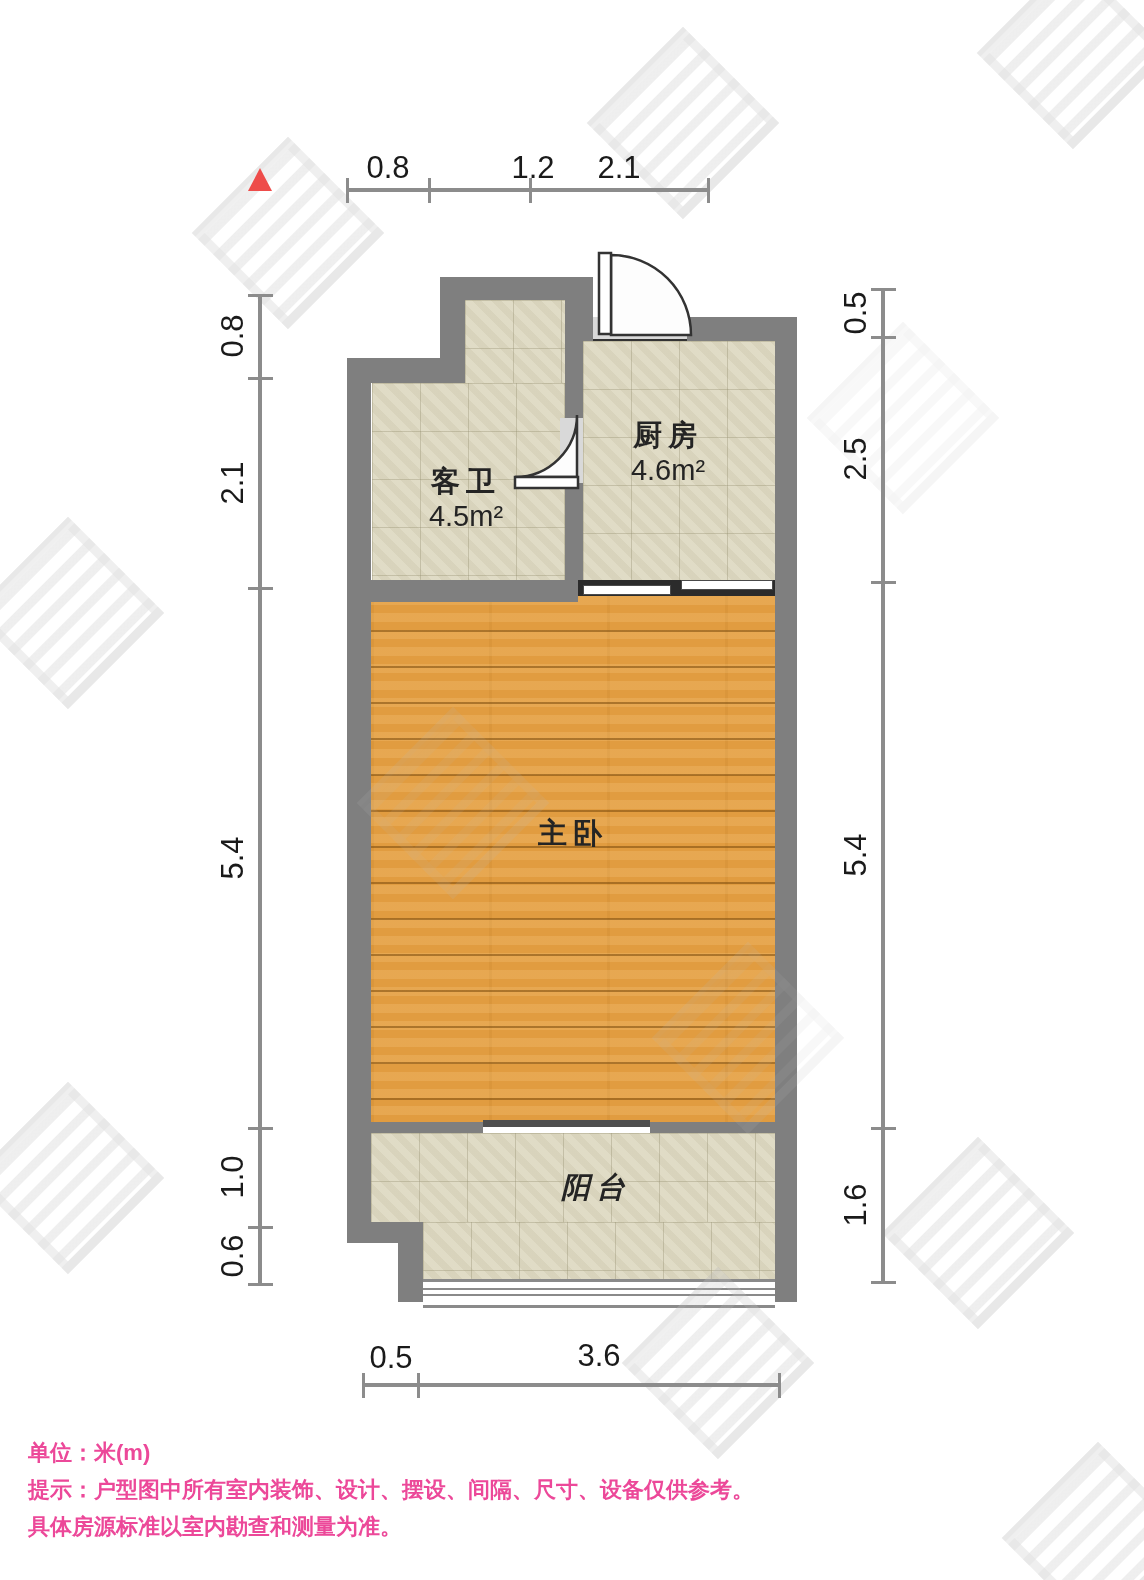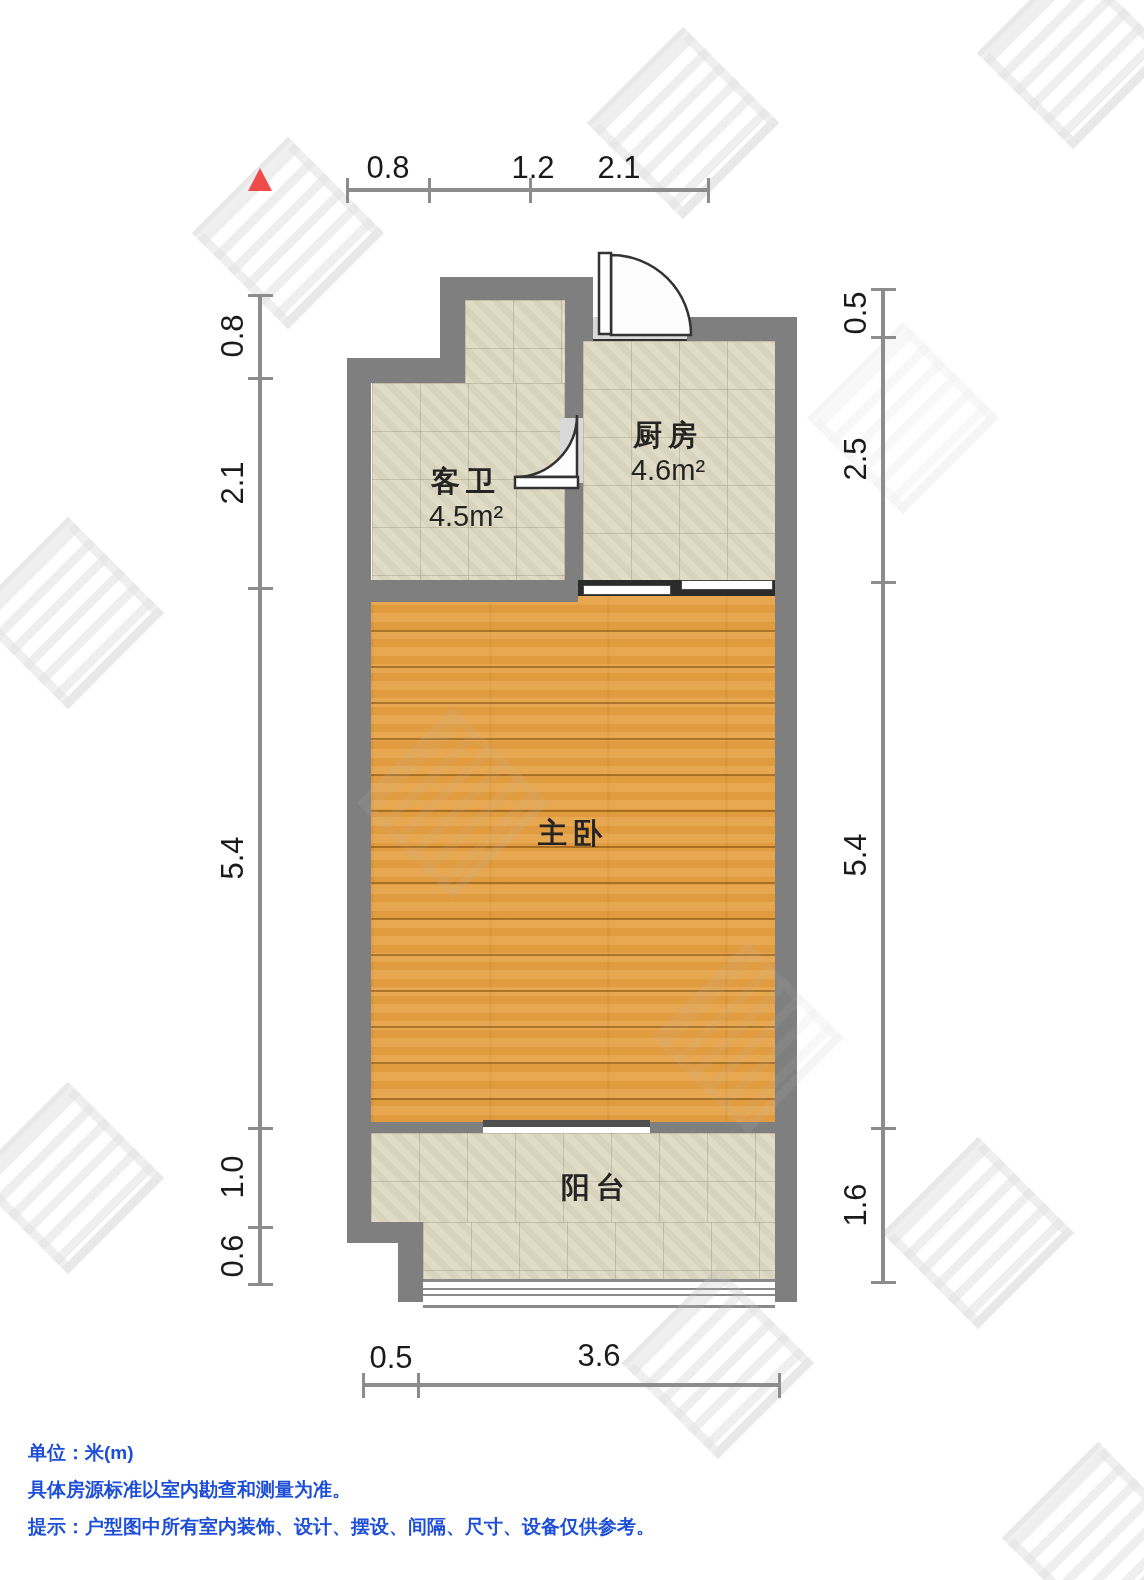--- a/index.html
+++ b/index.html
@@ -48,21 +48,21 @@
   
   .slide-track{background:#2b2b2b;z-index:2;}
   .slide-panel{background:#fff;border:1px solid #4a4a4a;z-index:2;}
   .opening-line{background:#4f4f4f;z-index:2;}
   
   .wm{width:118px;height:118px;transform:rotate(45deg);opacity:.42;z-index:4;
       border:9px solid rgba(185,185,185,.55);
       background:repeating-linear-gradient(90deg, rgba(185,185,185,.55) 0 9px, transparent 9px 21px);}
   .wm.faint{opacity:.18;}
   
-  .footer{left:28px;top:1434px;z-index:6;color:#1d4ed8;font-weight:600;font-size:19px;line-height:37px;white-space:nowrap;}
+  .footer{left:28px;top:1434px;z-index:6;color:#ec4899;font-weight:600;font-size:22px;line-height:37px;white-space:nowrap;}
 </style>
 </head>
 <body>
 
 <div id="stage">
 
   <div class="abs tile" style="left:465px;top:300px;width:100px;height:83px;"></div>
   <div class="abs tile" style="left:372px;top:383px;width:193px;height:197px;"></div>
   <div class="abs tile" style="left:583px;top:341px;width:192px;height:239px;"></div>
   <div class="abs wood" style="left:371px;top:596px;width:404px;height:526px;"></div>
@@ -107,21 +107,21 @@
     <div class="rname">客卫</div>
     <div class="rarea">4.5m²</div>
   </div>
   <div class="abs room-label" style="left:558px;top:418px;">
     <div class="rname">厨房</div>
     <div class="rarea">4.6m²</div>
   </div>
   <div class="abs room-label" style="left:463px;top:816px;">
     <div class="rname">主卧</div>
   </div>
-  <div class="abs room-label" style="left:486px;top:1170px;">
+  <div class="abs room-label" style="left:486px;top:1170px;font-style:italic;">
     <div class="rname">阳台</div>
   </div>
 
   <div class="abs north" style="left:248px;top:168px;"></div>
 
   <div class="abs dimline-h" style="left:347px;top:188px;width:362px;"></div>
   <div class="abs tick-v" style="left:346px;top:178px;"></div>
   <div class="abs tick-v" style="left:428px;top:178px;"></div>
   <div class="abs tick-v" style="left:529px;top:178px;"></div>
   <div class="abs tick-v" style="left:707px;top:178px;"></div>
@@ -167,17 +167,17 @@
   <div class="abs wm faint" style="left:835px;top:350px;"></div>
   <div class="abs wm faint" style="left:385px;top:735px;"></div>
   <div class="abs wm faint" style="left:680px;top:970px;"></div>
   <div class="abs wm" style="left:0px;top:1110px;"></div>
   <div class="abs wm" style="left:910px;top:1165px;"></div>
   <div class="abs wm" style="left:650px;top:1295px;"></div>
   <div class="abs wm" style="left:1030px;top:1470px;"></div>
 
   <div class="abs footer">
     <div>单位：米(m)</div>
+    <div>提示：户型图中所有室内装饰、设计、摆设、间隔、尺寸、设备仅供参考。</div>
     <div>具体房源标准以室内勘查和测量为准。</div>
-    <div>提示：户型图中所有室内装饰、设计、摆设、间隔、尺寸、设备仅供参考。</div>
   </div>
 
 </div>
 
 </body></html>

